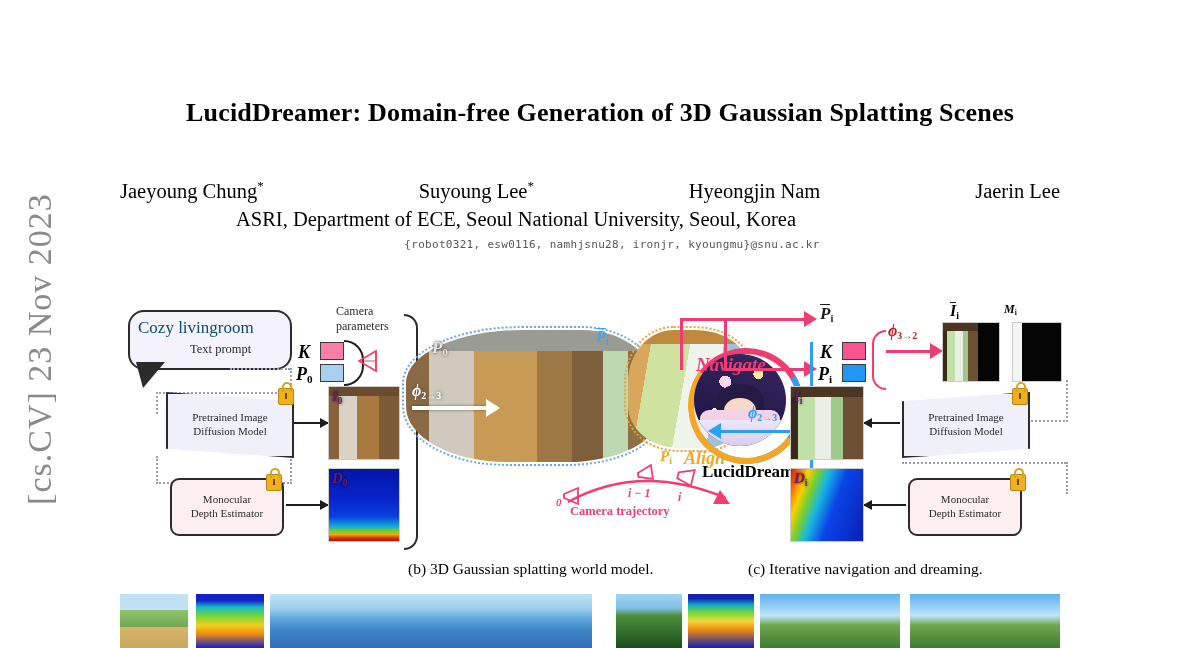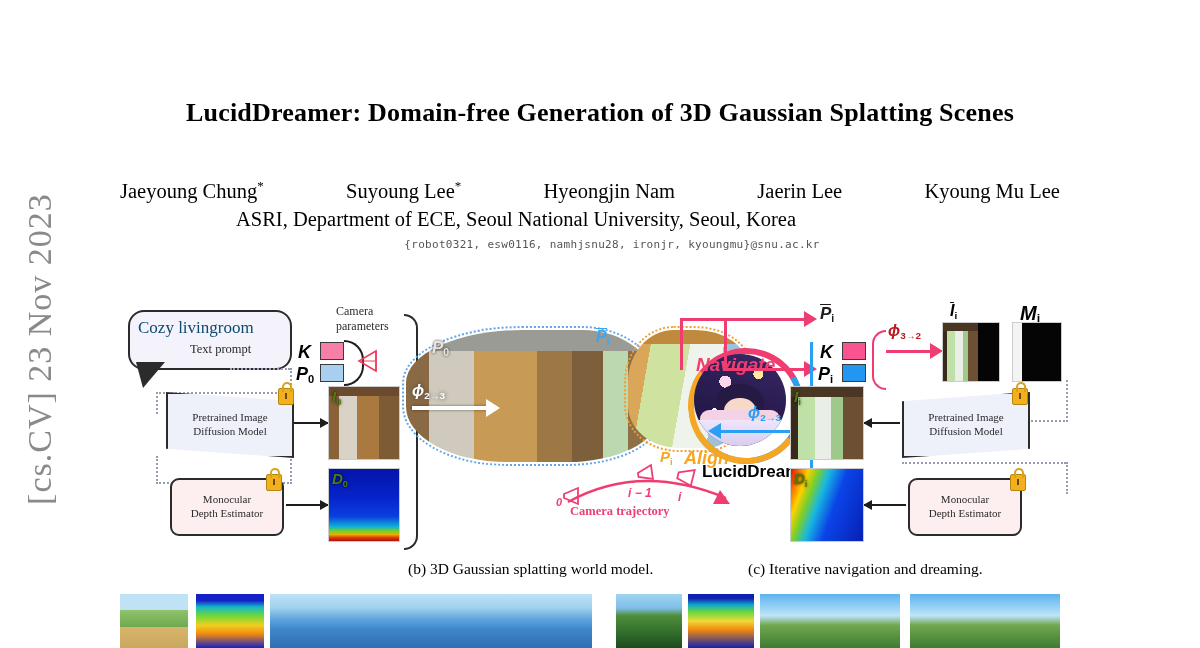--- a/index.html
+++ b/index.html
@@ -39,21 +39,21 @@
     font-family:"DejaVu Sans Mono", monospace;font-size:11px;color:#555;
     letter-spacing:.3px;
   }
 
   
   #figure{position:absolute;left:120px;top:296px;width:940px;height:270px;}
 
   
   .abs{position:absolute;}
   .lbl{font-family:"Liberation Serif", serif;}
-  .math{font-family:Liberation Sans, sans-serif;font-style:italic;font-weight:bold;}
+  .math{font-family:Liberation Serif, serif;font-style:italic;font-weight:bold;}
   .sub{font-size:.62em;font-style:normal;font-weight:bold;vertical-align:-.28em;}
 
   
   #speech-bubble{
     left:8px;top:14px;width:160px;height:56px;
     background:#f4f2fb;border:2.6px solid #2b2b2b;border-radius:16px;
   }
   #speech-tail{
     left:16px;top:66px;width:0;height:0;
     border-left:7px solid transparent;border-right:22px solid transparent;
@@ -89,21 +89,21 @@
     content:"";position:absolute;left:5.5px;top:4px;width:2px;height:6px;background:#6a4c06;
   }
 
   
   #cam-params-title{left:177px;top:8px;font-size:12px;line-height:1.25;color:#2b2b2b;margin-left:39px;}
   .swatch{position:absolute;width:22px;height:16px;border:1.6px solid #3b3b3b;}
 
   
   .thumb{position:absolute;overflow:hidden;border:1px solid #ccc;}
   .thumb .tag{
-    position:absolute;left:3px;top:1px;color:#4d7c0f;font-size:15px;z-index:3;
+    position:absolute;left:3px;top:1px;color:#701a75;font-size:15px;z-index:3;
     text-shadow:0 0 3px rgba(0,0,0,.8);
   }
 
   
   .room-img{
     width:100%;height:100%;
     background:
       linear-gradient(180deg,#6b4a2e 0%,#6b4a2e 12%,transparent 12%),
       linear-gradient(90deg,#8a6239 0%,#8a6239 14%,#d9d2c6 14%,#d9d2c6 40%,#a9793f 40%,#a9793f 72%,#7c5b35 72%,#7c5b35 100%),
       linear-gradient(0deg,#5d4228 0%,#5d4228 18%,transparent 18%);
@@ -237,21 +237,20 @@
 
   <div id="arxiv-stamp">[cs.CV]  23 Nov 2023</div>
 
   <div id="paper-title">LucidDreamer: Domain-free Generation of 3D Gaussian Splatting Scenes</div>
 
   <div id="author-row">
     <span class="au"><span>Jaeyoung Chung</span><sup>*</sup></span>
     <span class="au"><span>Suyoung Lee</span><sup>*</sup></span>
     <span class="au">Hyeongjin Nam</span>
     <span class="au">Jaerin Lee</span>
-    <span class="au">Kyoung Mu Lee</span>
   </div>
   <div id="affiliation">ASRI, Department of ECE, Seoul National University, Seoul, Korea</div>
   <div id="emails">{robot0321, esw0116, namhjsnu28, ironjr, kyoungmu}@snu.ac.kr</div>
 
   <div id="figure">
 
     <div class="abs" id="panel-a" style="left:0;top:0;width:280px;height:268px;">
 
       <div class="abs" id="speech-bubble"></div>
       <div class="abs" id="speech-tail"></div>
@@ -376,21 +375,21 @@
       <div class="abs" style="left:56px;top:34px;width:12px;height:56px;border:2.6px solid #ef3d72;border-left:none;border-radius:0 40px 40px 0;transform:scaleX(-1);"></div>
       <div class="abs math" style="left:72px;top:26px;font-size:16px;color:#b91c1c;"><span>ϕ</span><span class="sub">3→2</span></div>
       <div class="pinkline" style="left:70px;top:54px;width:48px;height:3px;"></div>
       <div class="abs" style="left:114px;top:47px;width:0;height:0;border-left:13px solid #ef3d72;border-top:8px solid transparent;border-bottom:8px solid transparent;"></div>
 
       <div class="abs math" style="left:134px;top:6px;font-size:16px;"><span style="display:inline-block;line-height:1;border-top:1.6px solid #1d1d1d;">I</span><span class="sub">i</span></div>
       <div class="thumb" style="left:126px;top:26px;width:56px;height:58px;">
         <div class="garden-img" style="width:62%;height:100%;float:left;"></div>
         <div style="width:38%;height:100%;float:left;background:#050505;"></div>
       </div>
-      <div class="abs math" style="left:204px;top:6px;font-size:20px;"><span>M</span><span class="sub">i</span></div>
+      <div class="abs math" style="left:188px;top:6px;font-size:12px;"><span>M</span><span class="sub">i</span></div>
       <div class="thumb" style="left:196px;top:26px;width:48px;height:58px;">
         <div class="mask-img">
             <div class="strip"></div>
           </div>
       </div>
 
       <div class="abs vdot" style="left:250px;top:84px;height:42px;"></div>
       <div class="abs dotline" style="left:196px;top:124px;width:56px;"></div>
 
       <div class="model-block right" style="left:86px;top:96px;">

